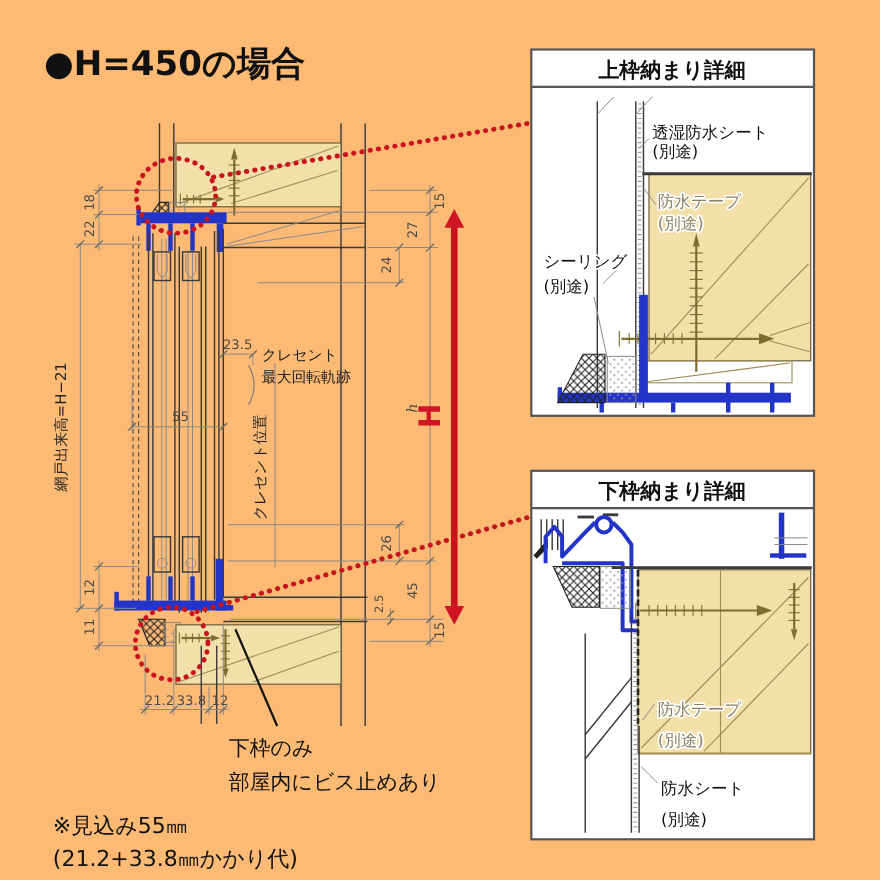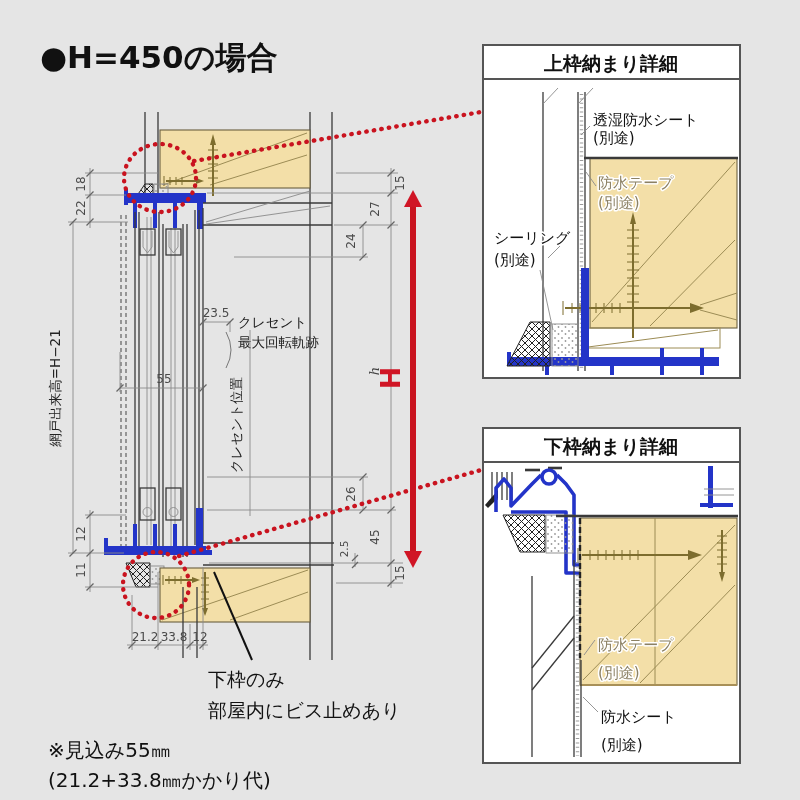--- a/index.html
+++ b/index.html
@@ -1,16 +1,16 @@
 <!DOCTYPE html>
 <html><head>
 <meta charset="utf-8">
 <style>
   html,body{margin:0;padding:0;background:#ffffff;}
-  .page{width:800px;height:800px;position:relative;background:#e5e5e5;
+  .page{width:800px;height:800px;position:relative;background:#fdba74;
         font-family:"DejaVu Sans","Liberation Sans",sans-serif;}
   svg{display:block}
   
   .ln  {stroke:#3a3a3a;stroke-width:1.3;fill:none}
   .lnT {stroke:#3a3a3a;stroke-width:2.6;fill:none}
   .thin{stroke:#8a8a8a;stroke-width:.9;fill:none}
   .aux {stroke:#777;stroke-width:1;fill:none}
   .dash{stroke:#555;stroke-width:1.1;fill:none;stroke-dasharray:4 3}
   .dot-strip{stroke:#9a9a9a;stroke-width:3.4;fill:none;stroke-dasharray:1 3.4}
   .wood{fill:#f3dfa8;stroke:#6b5f3e;stroke-width:1.1}

